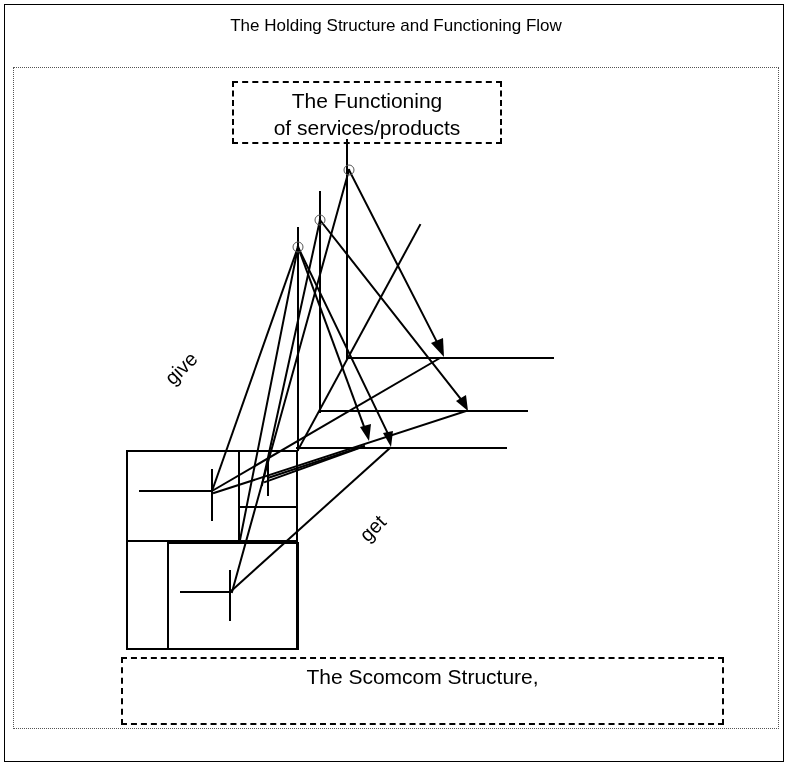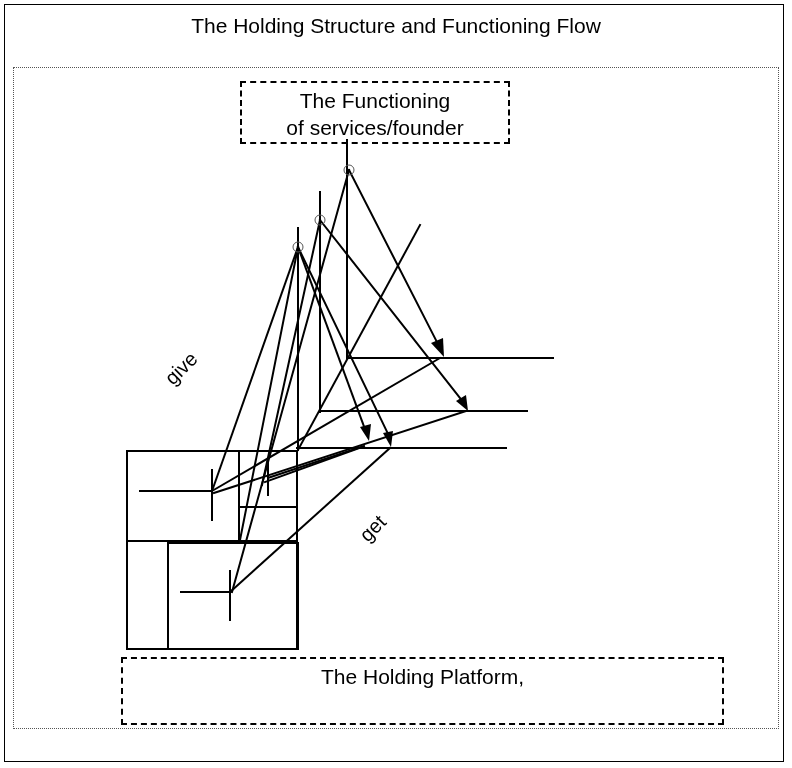--- a/index.html
+++ b/index.html
@@ -1,37 +1,37 @@
 <!DOCTYPE html>
 <html><head>
   <meta charset="utf-8">
   <style>
     html, body { margin: 0; padding: 0; background: #ffffff; }
     body { width: 792px; height: 768px; position: relative; overflow: hidden; font-family: "Liberation Sans", sans-serif; color: #000; }
     .outer { position: absolute; left: 4px; top: 4px; width: 780px; height: 758px; border: 1px solid #000; box-sizing: border-box; }
-    .title { position: absolute; left: 0; top: 12px; width: 792px; text-align: center; font-size: 21px; line-height: 27px; }
+    .title { position: absolute; left: 0; top: 12px; width: 792px; text-align: center; font-size: 17px; line-height: 27px; }
     .inner { position: absolute; left: 13px; top: 67px; width: 766px; height: 662px; border: 1px dotted #555; box-sizing: border-box; }
-    .topbox { position: absolute; left: 240px; top: 81px; width: 270px; height: 63px; border: 2px dashed #000; box-sizing: border-box; text-align: center; font-size: 21px; line-height: 27px; padding-top: 4px; }
+    .topbox { position: absolute; left: 232px; top: 81px; width: 270px; height: 63px; border: 2px dashed #000; box-sizing: border-box; text-align: center; font-size: 21px; line-height: 27px; padding-top: 4px; }
     .bottombox { position: absolute; left: 121px; top: 657px; width: 603px; height: 68px; border: 2px dashed #000; box-sizing: border-box; text-align: center; font-size: 21px; line-height: 28px; padding-top: 4px; }
     .line-label { display: block; }
     svg { position: absolute; left: 0; top: 0; }
     .rot { position: absolute; font-size: 20px; transform-origin: center; }
   </style>
 </head>
 <body>
 
 <div class="outer"></div>
 <div class="title">
   <span class="line-label">The Holding Structure and Functioning Flow</span>
 </div>
 <div class="inner"></div>
 
 <div class="topbox">
   <span class="line-label">The Functioning</span>
-  <span class="line-label">of services/founder</span>
+  <span class="line-label">of services/products</span>
 </div>
 
 <svg width="792" height="768" viewBox="0 0 792 768">
   <g stroke="#000" stroke-width="2" fill="none" stroke-linecap="square">
 
     <rect x="127" y="451" width="170" height="198"></rect>
     <line x1="127" y1="541" x2="297" y2="541"></line>
     <line x1="239" y1="451" x2="239" y2="541"></line>
     <line x1="239" y1="507" x2="297" y2="507"></line>
     <rect x="168" y="543" width="130" height="106"></rect>
@@ -79,14 +79,14 @@
     <circle cx="298" cy="247" r="5"></circle>
     <circle cx="320" cy="220" r="5"></circle>
     <circle cx="349" cy="170" r="5"></circle>
   </g>
 </svg>
 
 <div class="rot" style="left:163px; top:357px; transform: rotate(-45deg);">give</div>
 <div class="rot" style="left:359px; top:517px; transform: rotate(-45deg);">get</div>
 
 <div class="bottombox">
-  <span class="line-label">The Holding Platform,</span>
+  <span class="line-label">The Scomcom Structure,</span>
 </div>
 
 </body></html>

